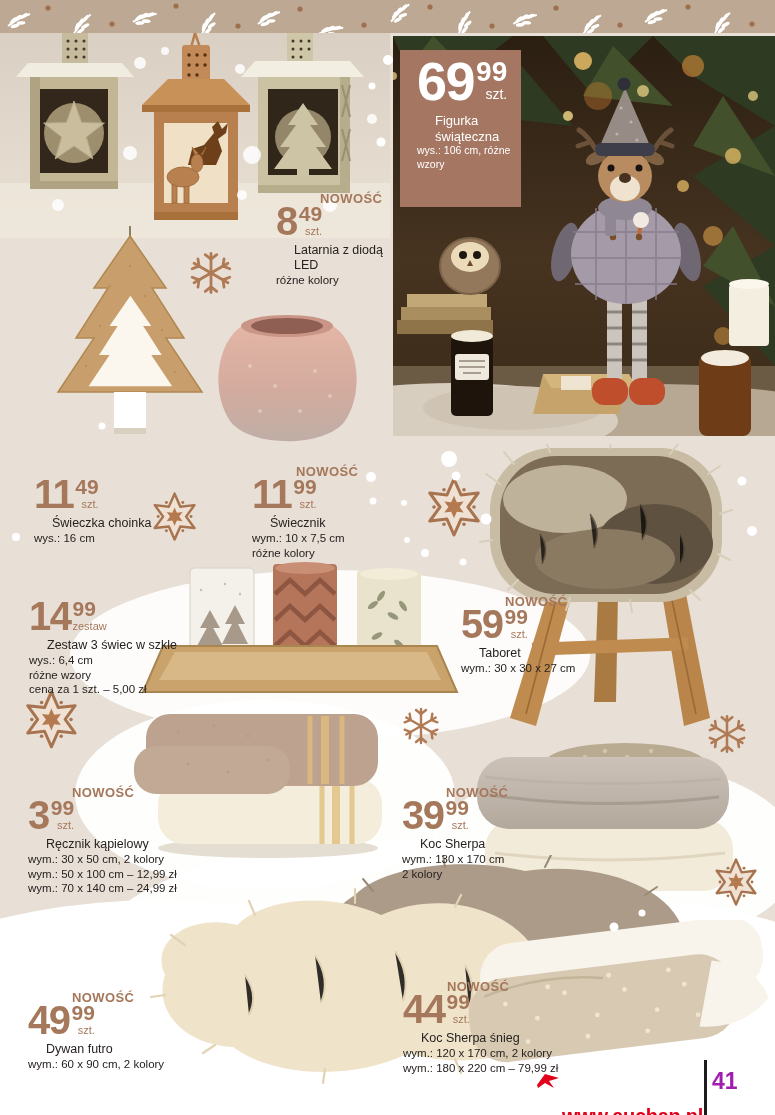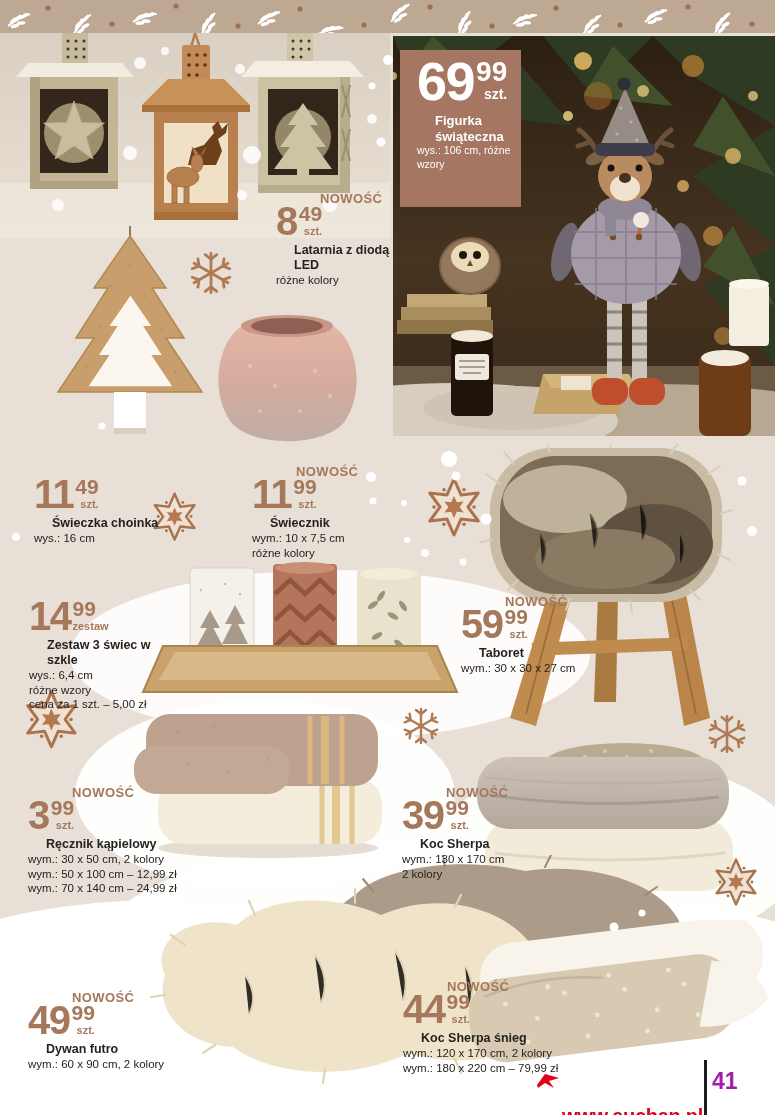--- a/index.html
+++ b/index.html
@@ -7,22 +7,22 @@
         background:#E8DFD6;font-family:"Liberation Sans",sans-serif;}
   .abs{position:absolute;}
   svg{display:block;}
   
   .price-block{position:absolute;color:#A5775B;}
   .nowosc{font-size:13px;font-weight:bold;letter-spacing:.4px;color:#A5775B;padding-left:44px;}
   .price-row{display:flex;align-items:flex-start;margin-top:-1px;}
   .price-main{font-size:40px;font-weight:800;line-height:.82;letter-spacing:-1.5px;}
   .price-side{display:flex;flex-direction:column;margin-left:2px;}
   .price-cents{font-size:21px;font-weight:800;line-height:.9;}
-  .price-unit{font-size:11px;font-weight:bold;text-align:right;margin-top:1px;}
-  .pname{font-size:12.5px;font-weight:bold;color:#262220;margin-top:5px;line-height:1.2;padding-left:18px;}
+  .price-unit{font-size:11px;font-weight:normal;text-align:right;margin-top:1px;}
+  .pname{font-size:12.5px;font-weight:normal;color:#262220;margin-top:5px;line-height:1.2;padding-left:18px;}
   .pdetail{font-size:11.5px;color:#262220;line-height:1.28;}
   
   .photo-box{position:absolute;left:400px;top:50px;width:121px;height:157px;
              background:#A57763;color:#fff;padding:10px 0 0 17px;box-sizing:border-box;}
   .photo-box .price-main{font-size:54px;color:#fff;}
   .photo-box .price-cents{font-size:28px;color:#fff;}
   .photo-box .price-unit{font-size:14px;color:#fff;margin-top:2px;}
   .photo-box .pname{color:#fff;font-size:13px;margin-top:10px;}
   .photo-box .pdetail{color:#fff;font-size:10.5px;}
   

